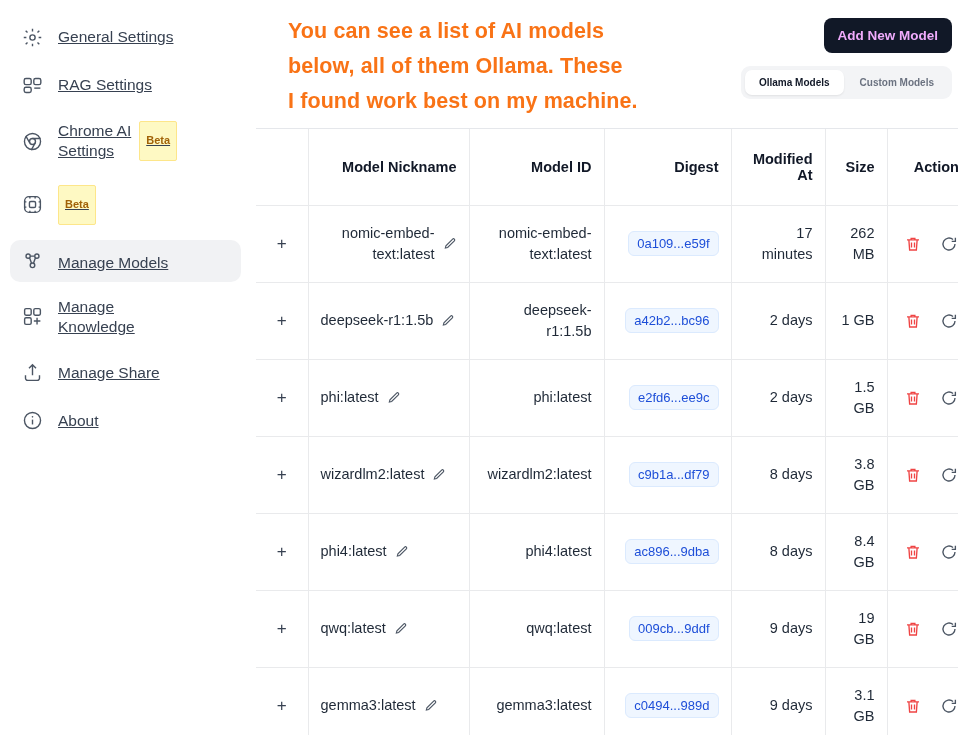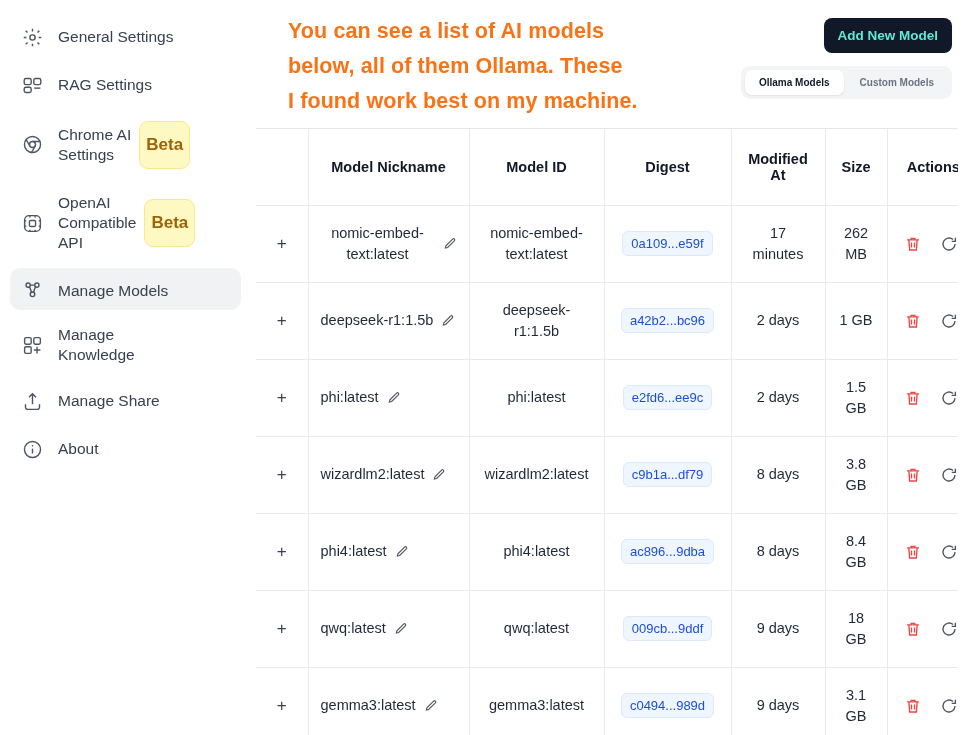--- a/index.html
+++ b/index.html
@@ -29,20 +29,21 @@
     display: flex;
     align-items: center;
     gap: 14px;
     padding: 9px 10px;
     border-radius: 10px;
     margin-bottom: 6px;
     cursor: pointer;
     color: #374151;
     font-size: 15.5px;
     line-height: 1.3;
+    text-decoration: underline;
   }
   .nav-item.active {
     background: #f1f2f4;
     align-items: flex-end;
   }
   .nav-ico {
     width: 24px; height: 24px;
     min-width: 24px;
     display: flex;
     align-items: center;
@@ -55,22 +56,22 @@
     flex-wrap: wrap;
     align-items: center;
     gap: 6px 8px;
   }
   .nav-label { white-space: pre-line; }
   .beta {
     display: inline-block;
     background: #fef9c3;
     color: #a16207;
     border: 1px solid #fde68a;
-    border-radius: 9px;
-    font-size: 17px;
+    border-radius: 2px;
+    font-size: 11px;
     padding: 11px 6px;
     line-height: 1.4;
     font-weight: 600;
   }
 
   
   .main {
     flex: 1;
     height: 735px;
     padding: 0 6px 0 0;
@@ -95,21 +96,21 @@
   }
   .right-head {
     display: flex;
     flex-direction: column;
     align-items: flex-end;
     gap: 13px;
     padding-top: 4px;
   }
   .add-btn {
     background: #111827;
-    color: #5eead4;
+    color: #f0abfc;
     border: none;
     border-radius: 8px;
     font-size: 13.5px;
     font-weight: 600;
     padding: 10px 14px;
     cursor: pointer;
     white-space: nowrap;
   }
   .seg {
     display: flex;
@@ -142,21 +143,21 @@
     overflow: hidden;
   }
   table {
     width: 100%;
     border-collapse: collapse;
     table-layout: fixed;
   }
   th, td {
     border-right: 1px solid #e9eaec;
     border-bottom: 1px solid #e9eaec;
-    text-align: center;
+    text-align: right;
     vertical-align: middle;
   }
   th:last-child, td:last-child { border-right: none; }
   th {
     font-size: 14.5px;
     font-weight: 700;
     color: #111827;
     padding: 14px 12px;
     height: 76px;
   }
@@ -264,23 +265,20 @@
       </div>
       <div class="nav-item">
         <span class="nav-ico">
           <svg width="21" height="21" viewBox="0 0 24 24" fill="none" stroke="currentColor" stroke-width="1.6">
             <rect x="3" y="3" width="18" height="18" rx="5"></rect>
             <rect x="8.5" y="8.5" width="7" height="7" rx="1.6"></rect>
             <path d="M9 3v2M15 3v2M9 19v2M15 19v2M3 9h2M3 15h2M19 9h2M19 15h2"></path>
           </svg>
         </span>
         <span class="nav-label-wrap">
-          <span class="nav-label">OpenAI
-Compatible
-API</span>
           <span class="beta">Beta</span>
         </span>
       </div>
       <div class="nav-item active">
         <span class="nav-ico">
           <svg width="21" height="21" viewBox="0 0 24 24" fill="none" stroke="currentColor" stroke-width="1.6">
             <circle cx="7" cy="7" r="2.4"></circle>
             <circle cx="17" cy="7" r="2.4"></circle>
             <circle cx="12" cy="17.5" r="2.6"></circle>
             <path d="M8.6 8.9l2.2 6M15.4 8.9l-2.2 6M9.4 7h5.2"></path>
@@ -540,21 +538,21 @@
                   <span class="pencil">
                     <svg width="14" height="14" viewBox="0 0 24 24" fill="none" stroke="currentColor" stroke-width="1.9">
                       <path d="M16.5 3.5a2.1 2.1 0 0 1 3 3L8 18l-4 1 1-4z"></path>
                     </svg>
                   </span>
                 </div>
               </td>
               <td><span class="wrap-text">qwq:latest</span></td>
               <td><span class="digest">009cb...9ddf</span></td>
               <td><span class="wrap-text">9 days</span></td>
-              <td><span class="wrap-text">18 GB</span></td>
+              <td><span class="wrap-text">19 GB</span></td>
               <td>
                 <div class="actions">
                   <button class="act-btn act-del">
                     <svg width="18" height="18" viewBox="0 0 24 24" fill="none" stroke="currentColor" stroke-width="1.8">
                       <path d="M4 6.5h16M9.5 6.5V4.5h5v2M6.5 6.5l1 13.5h9l1-13.5"></path>
                       <path d="M10 10v6.5M14 10v6.5"></path>
                     </svg>
                   </button>
                   <button class="act-btn act-ref">
                     <svg width="18" height="18" viewBox="0 0 24 24" fill="none" stroke="currentColor" stroke-width="1.8">

